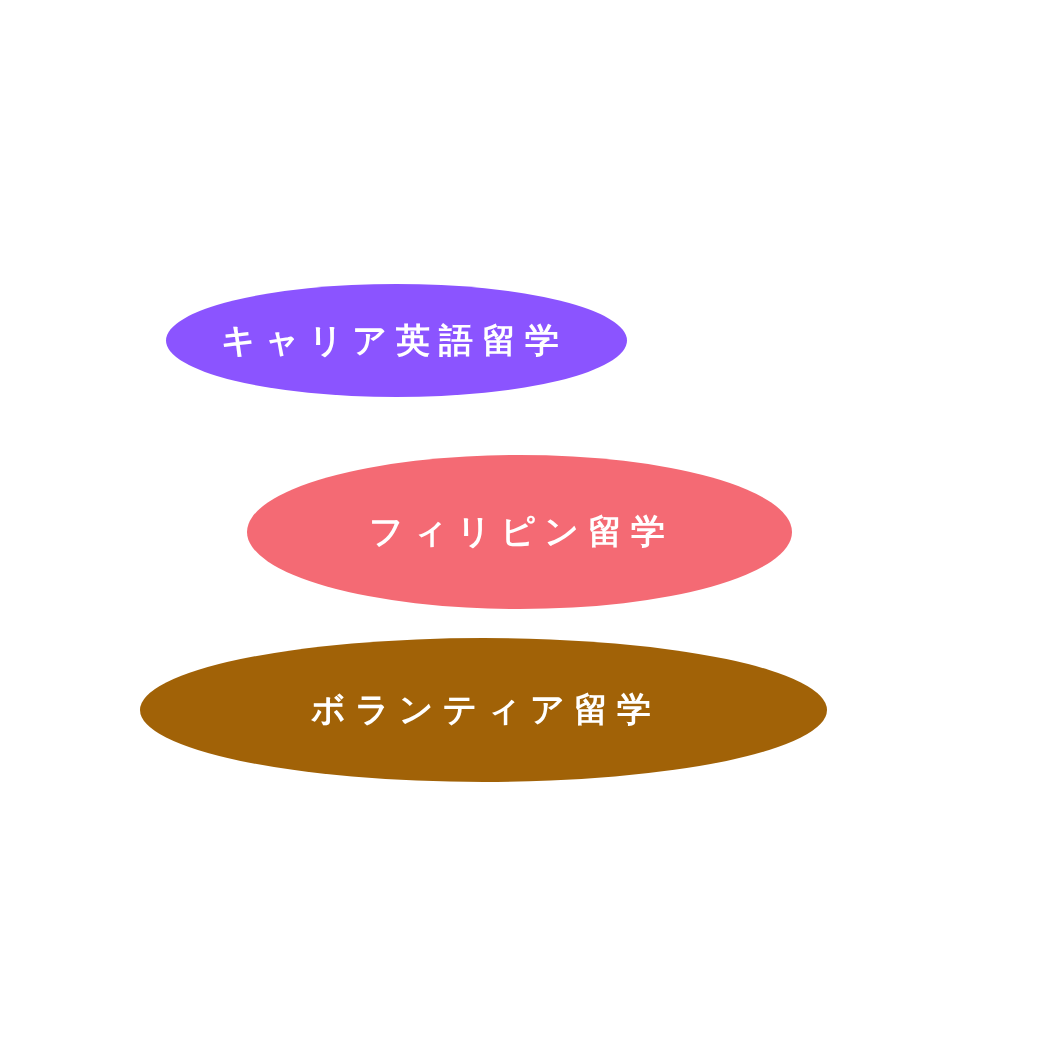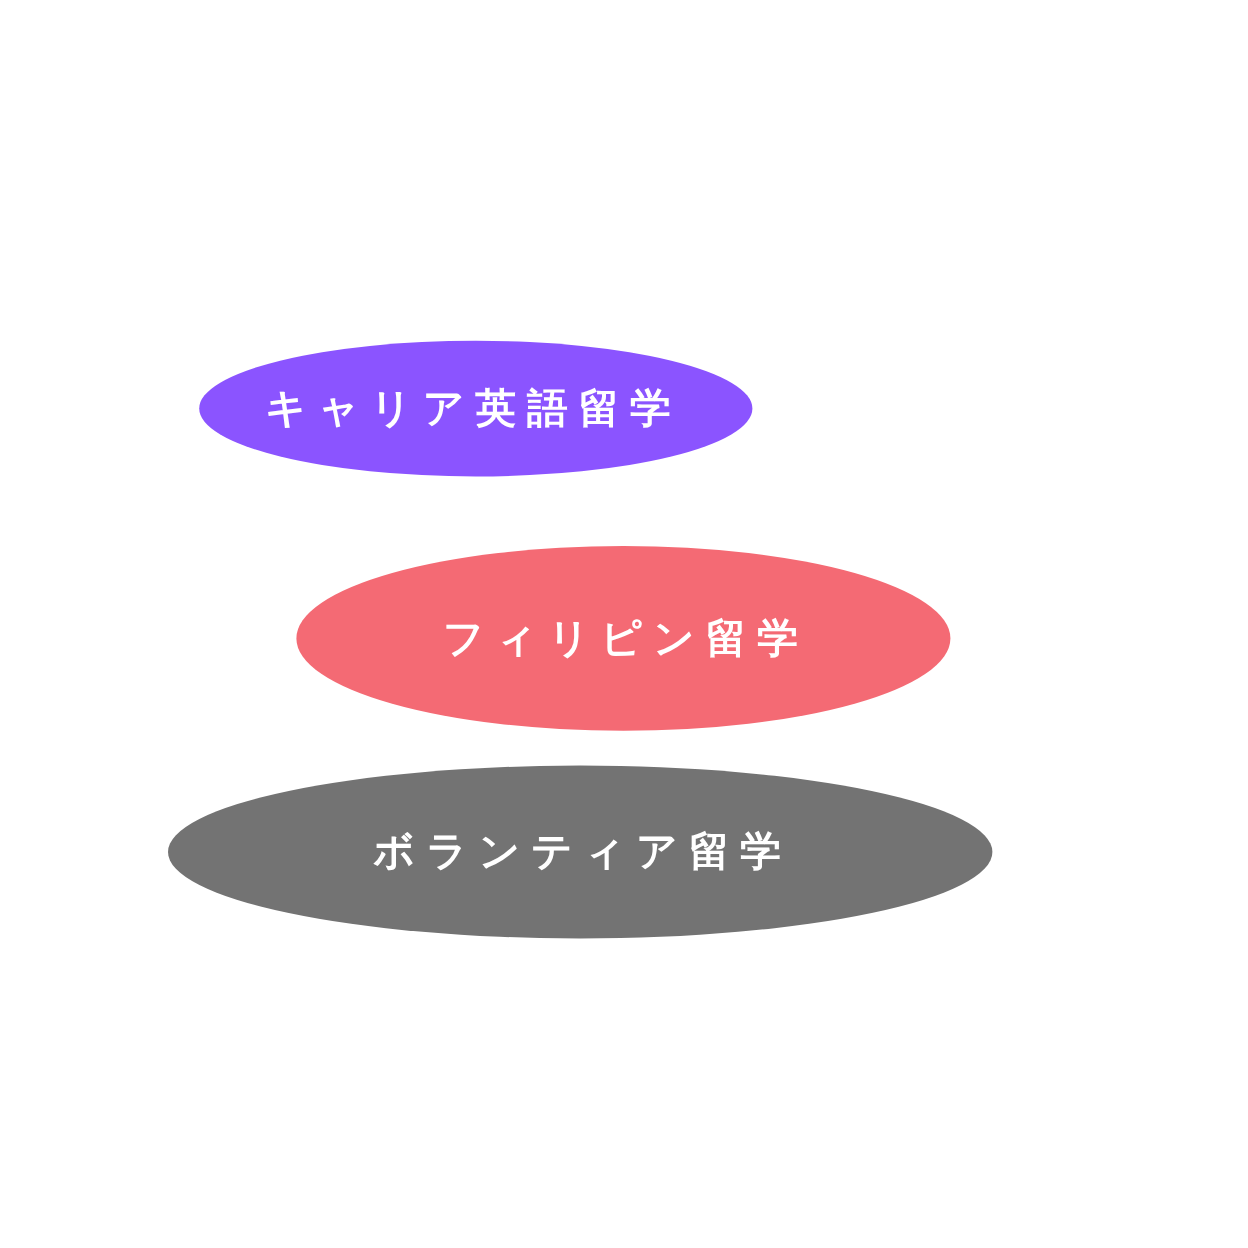--- a/index.html
+++ b/index.html
@@ -17,15 +17,15 @@
 </style>
 </head>
 <body>
 
 <div class="pill p1" style="background: rgb(139, 84, 255);">
   <span>キャリア英語留学</span>
 </div>
 <div class="pill p2" style="background: rgb(244, 106, 116); font-family: Liberation Serif, serif;">
   <span>フィリピン留学</span>
 </div>
-<div class="pill p3" style="background: #737373;">
+<div class="pill p3" style="background: #a16207;">
   <span>ボランティア留学</span>
 </div>
 
 </body></html>

